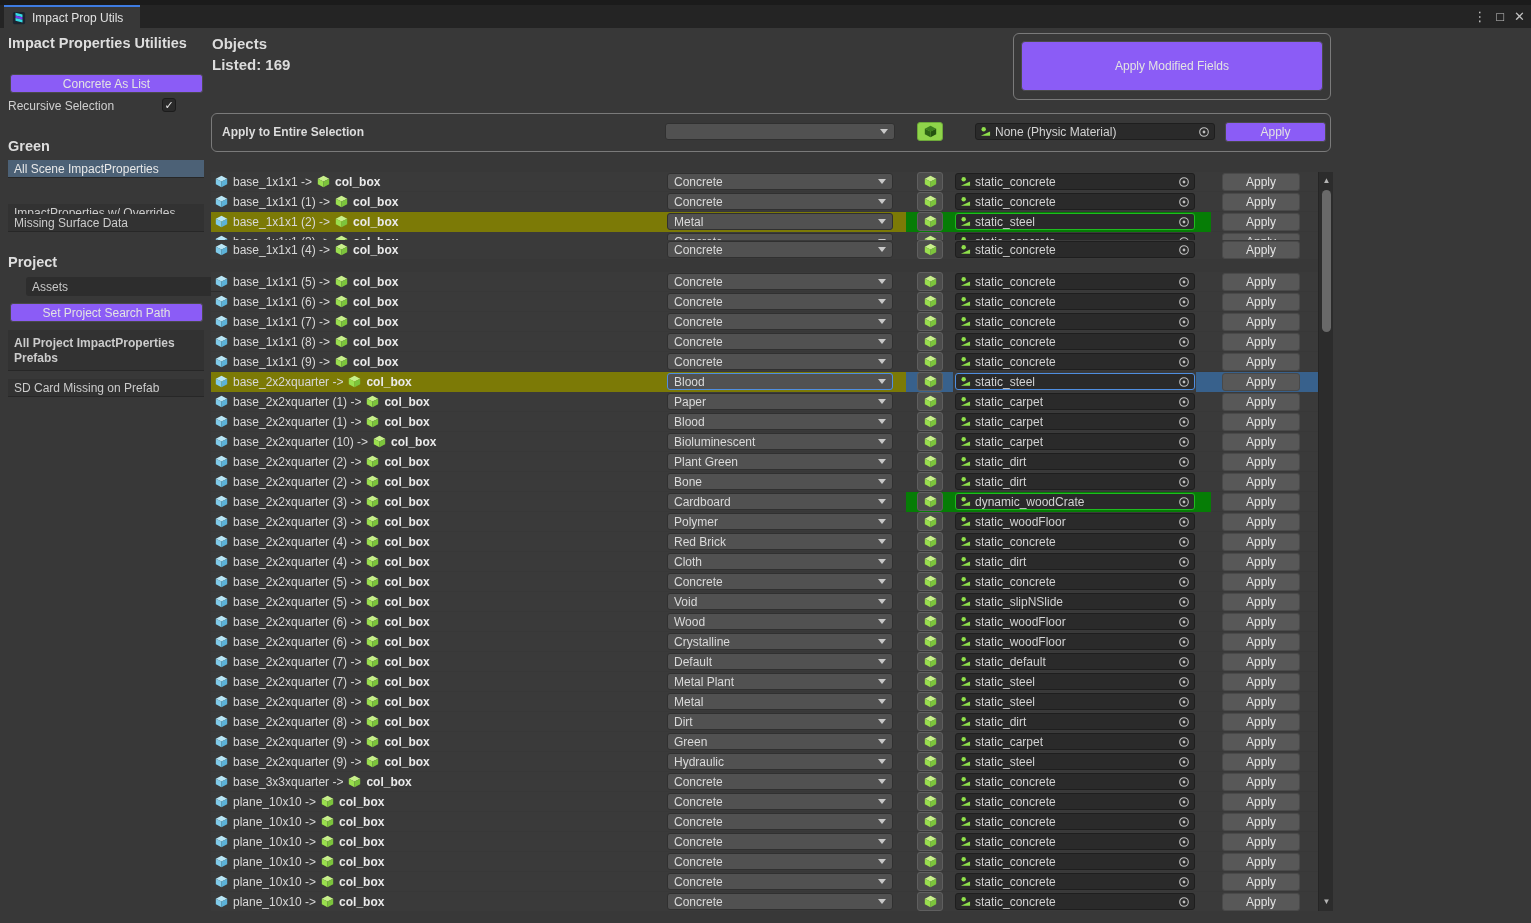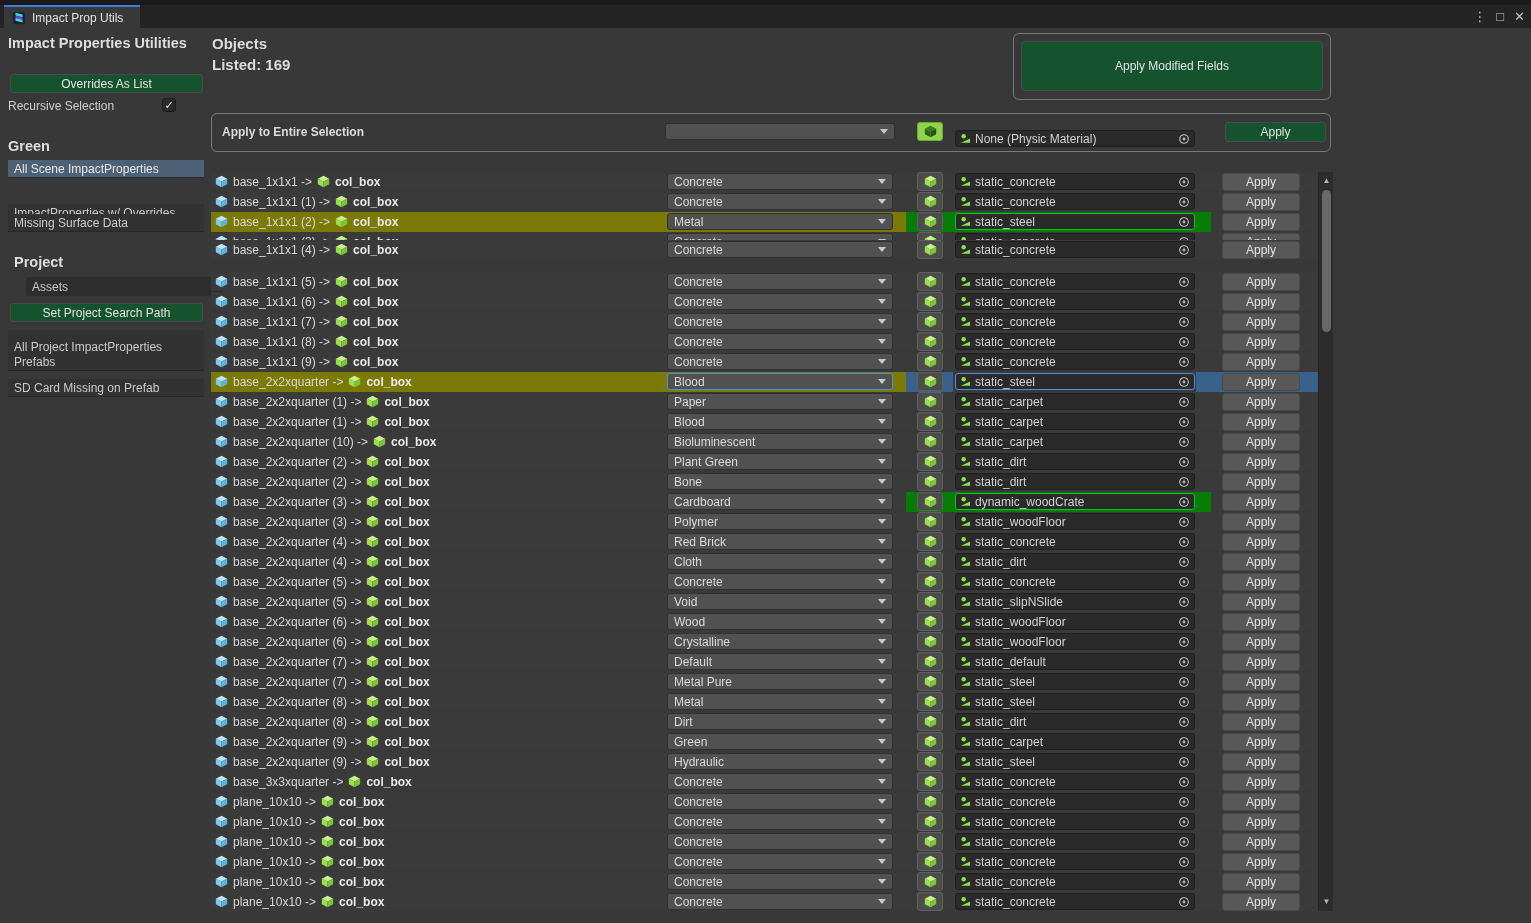--- a/index.html
+++ b/index.html
@@ -7,29 +7,29 @@
   body { background:#383838; font-family:"Liberation Sans", sans-serif; color:#d4d4d4; position:relative; }
 
   .top-strip { position:absolute; left:0; top:0; width:1531px; height:5px; background:#1b1b1b; }
   .tabbar { position:absolute; left:0; top:5px; width:1531px; height:23px; background:#242424; }
   .tab { position:absolute; left:4px; top:0; width:136px; height:23px; background:#383838; border-top:2px solid #3e7ce2; display:flex; align-items:center; gap:6px; padding-left:8px; font-size:12px; color:#e2e2e2; }
   .win-controls { position:absolute; right:6px; top:4px; display:flex; gap:10px; align-items:center; color:#c4c4c4; font-size:13px; }
   .win-controls span { cursor:default; }
 
   .sidebar { position:absolute; left:0; top:28px; width:207px; height:895px; }
   .sb-title { position:absolute; left:8px; top:7px; font-size:14.5px; font-weight:bold; color:#dedede; }
-  .btn { background:#14532d; border:1px solid #4a4a4a; border-radius:3px; color:#e3e3e3; font-size:12px; display:flex; align-items:center; justify-content:center; }
+  .btn { background:#8b5cf6; border:1px solid #4a4a4a; border-radius:3px; color:#e3e3e3; font-size:12px; display:flex; align-items:center; justify-content:center; }
   .sb-btn1 { position:absolute; left:10px; top:46px; width:193px; height:19px; }
   .sb-check-row { position:absolute; left:8px; top:71px; width:196px; height:16px; font-size:12px; color:#cfcfcf; }
   .checkbox { position:absolute; left:154px; top:-1px; width:14px; height:14px; background:#2a2a2a; border:1px solid #1c1c1c; border-radius:3px; color:#e8e8e8; font-size:11px; line-height:12px; text-align:center; }
   .sb-header { position:absolute; left:8px; font-size:14.5px; font-weight:bold; color:#dedede; }
   .sb-item { position:absolute; left:8px; width:196px; height:18px; background:#323232; border-bottom:1px solid #272727; font-size:12px; color:#cbcbcb; display:flex; align-items:center; padding-left:6px; white-space:nowrap; overflow:hidden; }
   .sb-item.selected { background:#4c6176; color:#e8e8e8; }
   .sb-field { position:absolute; left:8px; width:196px; height:19px; background:#2d2d2d; border-radius:3px; font-size:12px; color:#c8c8c8; display:flex; align-items:center; padding-left:6px; }
-  .sb-item.two-line { height:41px; white-space:normal; line-height:15px; padding-top:2px; align-items:flex-end; }
+  .sb-item.two-line { height:41px; white-space:normal; line-height:15px; padding-top:2px; align-items:center;font-weight:bold; }
   .sdp-btn { position:absolute; left:10px; top:399px; width:193px; height:36px; border-radius:4px; gap:8px; font-size:12.5px; }
 
   .main-head-1 { position:absolute; left:212px; top:35px; font-size:15px; font-weight:bold; color:#dcdcdc; }
   .main-head-2 { position:absolute; left:212px; top:56px; font-size:15px; font-weight:bold; color:#dcdcdc; }
   .group-box { position:absolute; border:1px solid #7a7a7a; border-radius:6px; background:transparent; }
   .amf-box { left:1013px; top:33px; width:318px; height:67px; }
   .amf-btn { position:absolute; left:1021px; top:41px; width:302px; height:50px; border-radius:4px; font-size:12px; }
   .sel-box { left:211px; top:113px; width:1120px; height:39px; }
   .sel-label { position:absolute; left:222px; top:125px; font-size:12px; font-weight:bold; color:#dcdcdc; }
 
@@ -73,36 +73,36 @@
   </div>
   <div class="win-controls">
     <span>⋮</span>
     <span>□</span>
     <span>✕</span>
   </div>
 </div>
 
 <div class="sidebar">
   <div class="sb-title">Impact Properties Utilities</div>
-  <button class="btn sb-btn1">Overrides As List</button>
+  <button class="btn sb-btn1">Concrete As List</button>
   <div class="sb-check-row">
     <span>Recursive Selection</span>
     <span class="checkbox">✓</span>
   </div>
   <div class="sb-header" style="top:110px;">Green</div>
   <div class="sb-item selected" style="top:132px;">
       <span>All Scene ImpactProperties</span>
     </div>
   <div class="sb-item" style="top:176px;">
       <span>ImpactProperties w/ Overrides</span>
     </div>
   <div class="sb-item" style="top:186px;align-items:center;">
       <span>Missing Surface Data</span>
     </div>
-  <div class="sb-header" style="top:226px;margin-left:6px;">Project</div>
+  <div class="sb-header" style="top:226px;">Project</div>
   <div class="sb-field" style="top:249px;margin-left:18px;">
       <span>Assets</span>
     </div>
   <button class="btn" style="position:absolute; left:10px; top:275px; width:193px; height:19px;">Set Project Search Path</button>
   <div class="sb-item two-line" style="top:302px;">
       <span>All Project ImpactProperties Prefabs</span>
     </div>
   <div class="sb-item" style="top:351px;">
       <span>SD Card Missing on Prefab</span>
     </div>
@@ -120,21 +120,21 @@
   <span></span>
   <span class="dd-caret"></span>
 </div>
 <div class="icon-btn" style="left:917px; top:122px; background:#8fd44a; border-color:#6da93a;">
   <svg width="13" height="13" viewBox="0 0 16 16">
     <path d="M8 1 L15 4.5 L8 8 L1 4.5 Z" fill="#3c7d1e"></path>
     <path d="M1 4.5 L8 8 L8 15 L1 11.5 Z" fill="#2d6414"></path>
     <path d="M15 4.5 L8 8 L8 15 L15 11.5 Z" fill="#245210"></path>
   </svg>
 </div>
-<div class="obj-field" style="left:955px; top:123px; width:240px;margin-top:7px;">
+<div class="obj-field" style="left:975px; top:123px; width:240px;">
   <svg width="11" height="11" viewBox="0 0 12 12">
     <circle cx="4" cy="3.5" r="2.4" fill="#8fe04b"></circle>
     <path d="M1 10.5 L11 10.5 L11 6 Z" fill="#8fe04b"></path>
   </svg>
   <span>None (Physic Material)</span>
   <span class="picker">
     <svg width="12" height="12" viewBox="0 0 12 12">
         <circle cx="6" cy="6" r="4.3" fill="none" stroke="#c0c0c0" stroke-width="1.1"></circle>
         <circle cx="6" cy="6" r="1.4" fill="#c0c0c0"></circle>
       </svg>
@@ -1337,21 +1337,21 @@
         <span>
           <svg width="13" height="13" viewBox="0 0 16 16">
             <path d="M8 1 L15 4.5 L8 8 L1 4.5 Z" fill="#c8f08b"></path>
             <path d="M1 4.5 L8 8 L8 15 L1 11.5 Z" fill="#9adf4e"></path>
             <path d="M15 4.5 L8 8 L8 15 L15 11.5 Z" fill="#7cc43c"></path>
           </svg>
         </span>
         <span class="child">col_box</span>
       </div>
       <div class="dropdown" style="">
-        <span>Metal Pure</span>
+        <span>Metal Plant</span>
         <span class="dd-caret"></span>
       </div>
       <div class="icon-btn">
         <span>
           <svg width="13" height="13" viewBox="0 0 16 16">
             <path d="M8 1 L15 4.5 L8 8 L1 4.5 Z" fill="#c8f08b"></path>
             <path d="M1 4.5 L8 8 L8 15 L1 11.5 Z" fill="#9adf4e"></path>
             <path d="M15 4.5 L8 8 L8 15 L15 11.5 Z" fill="#7cc43c"></path>
           </svg>
         </span>

